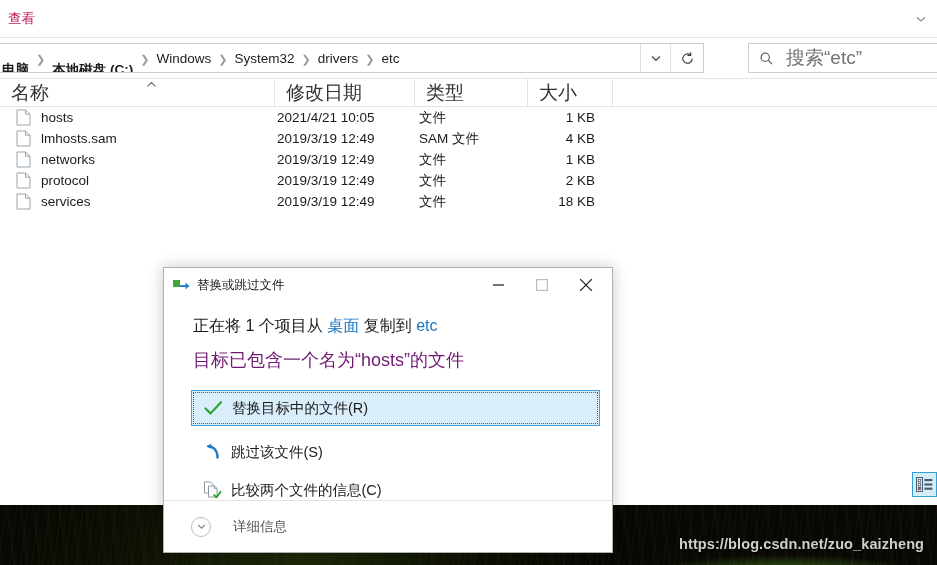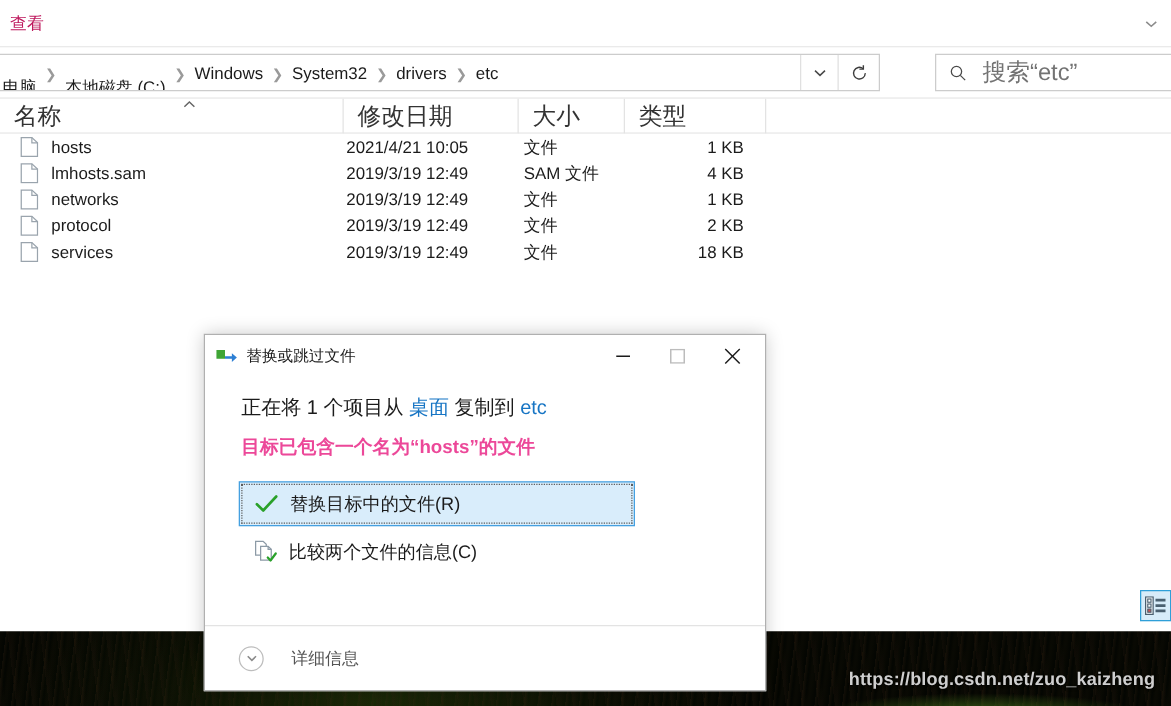--- a/index.html
+++ b/index.html
@@ -92,21 +92,21 @@
     display: flex;
     align-items: center;
     padding-left: 10px;
     overflow: hidden;
   }
   .crumb {
     font-size: 13.5px;
     color: #1b1b1b;
     white-space: nowrap;
   }
-  .crumb.bold { font-weight: 400; margin-top: 24px; }
+  .crumb.bold { font-weight: 700; margin-top: 24px; }
   .crumb-sep {
     color: #9a9a9a;
     font-size: 11px;
     margin: 0 7px;
     transform: translateY(1px);
   }
   #crumb-drop {
     position: absolute;
     right: 33px; top: 0;
     width: 30px; height: 28px;
@@ -240,30 +240,30 @@
 
   #dlg-sub {
     margin: 14px 0 0 29px;
     font-size: 16px;
     color: #1b1b1b;
   }
   #dlg-sub .lnk { color: #1775c4; }
 
   #dlg-head {
     margin: 11px 0 0 29px;
-    font-size: 15px;
-    color: #ec4899;
-    font-weight: 700;
+    font-size: 18px;
+    color: #701a75;
+    font-weight: 400;
   }
 
   #options { margin: 18px 0 0 27px; }
 
   .opt {
     position: relative;
-    width: 317px;
+    width: 409px;
     height: 36px;
     display: flex;
     align-items: center;
     padding-left: 11px;
   }
   .opt.selected {
     background: #d9edfb;
     border: 1px solid #45a0e0;
     outline: 1px dotted #5c5c5c;
     outline-offset: -3px;
@@ -371,25 +371,25 @@
       <span>名称</span>
       <span id="sort-mark">
         <svg width="11" height="7" viewBox="0 0 11 7">
             <path d="M1.5 5.4 L5.5 1.6 L9.5 5.4" stroke="#666" stroke-width="1.2" fill="none"></path>
           </svg>
       </span>
     </div>
     <div class="col c-date">
       <span>修改日期</span>
     </div>
+    <div class="col c-type">
+      <span>类型</span>
+    </div>
     <div class="col c-size">
       <span>大小</span>
-    </div>
-    <div class="col c-type">
-      <span>类型</span>
     </div>
   </div>
 
   <div id="file-list">
 
     <div class="frow">
       <span class="fname">
         <span class="ficon">
           <svg width="15" height="17" viewBox="0 0 15 17">
             <path d="M1 1 H9.5 L14 5.2 V16 H1 Z" fill="#fff" stroke="#9aa4ad" stroke-width="1"></path>
@@ -517,20 +517,29 @@
 
       <div class="opt selected">
         <span class="opt-icon">
           <svg width="19" height="16" viewBox="0 0 19 16">
               <path d="M1.5 8.4 L6.6 13.4 L17 2.2" stroke="#2aa12a" stroke-width="2.1" fill="none" stroke-linecap="round" stroke-linejoin="round"></path>
             </svg>
         </span>
         <span class="opt-label">替换目标中的文件(R)</span>
       </div>
 
+      <div class="opt sp1">
+        <span class="opt-icon">
+          <svg width="18" height="18" viewBox="0 0 18 18">
+            <path d="M13.5 14.5 C13.5 6.5 8.5 3.2 4.2 3.2" stroke="#1f7ec4" stroke-width="2.4" fill="none" stroke-linecap="round"></path>
+            <path d="M7.2 0.6 L3.0 3.3 L7.2 6.0 Z" fill="#1f7ec4"></path>
+          </svg>
+        </span>
+        <span class="opt-label">跳过该文件(S)</span>
+      </div>
 
       <div class="opt sp2">
         <span class="opt-icon">
           <svg width="19" height="19" viewBox="0 0 19 19">
             <path d="M1.5 1 H7.5 L10 3.4 V12 H1.5 Z" fill="#fff" stroke="#8c9aa6" stroke-width="1"></path>
             <path d="M5.5 5 H11.5 L14 7.4 V16 H5.5 Z" fill="#fff" stroke="#8c9aa6" stroke-width="1"></path>
             <path d="M11.5 5 V7.4 H14" fill="none" stroke="#8c9aa6" stroke-width="1"></path>
             <path d="M11.2 14 L13.4 16.4 L17.6 10.8" stroke="#2aa12a" stroke-width="1.8" fill="none" stroke-linecap="round" stroke-linejoin="round"></path>
           </svg>
         </span>

